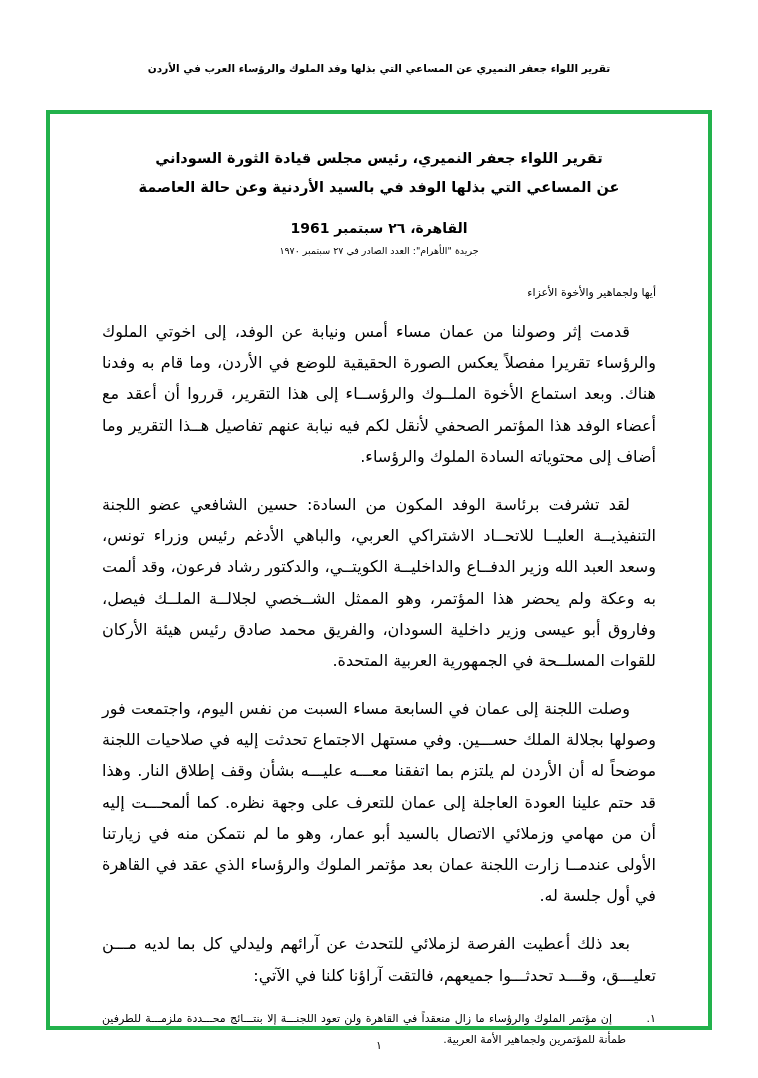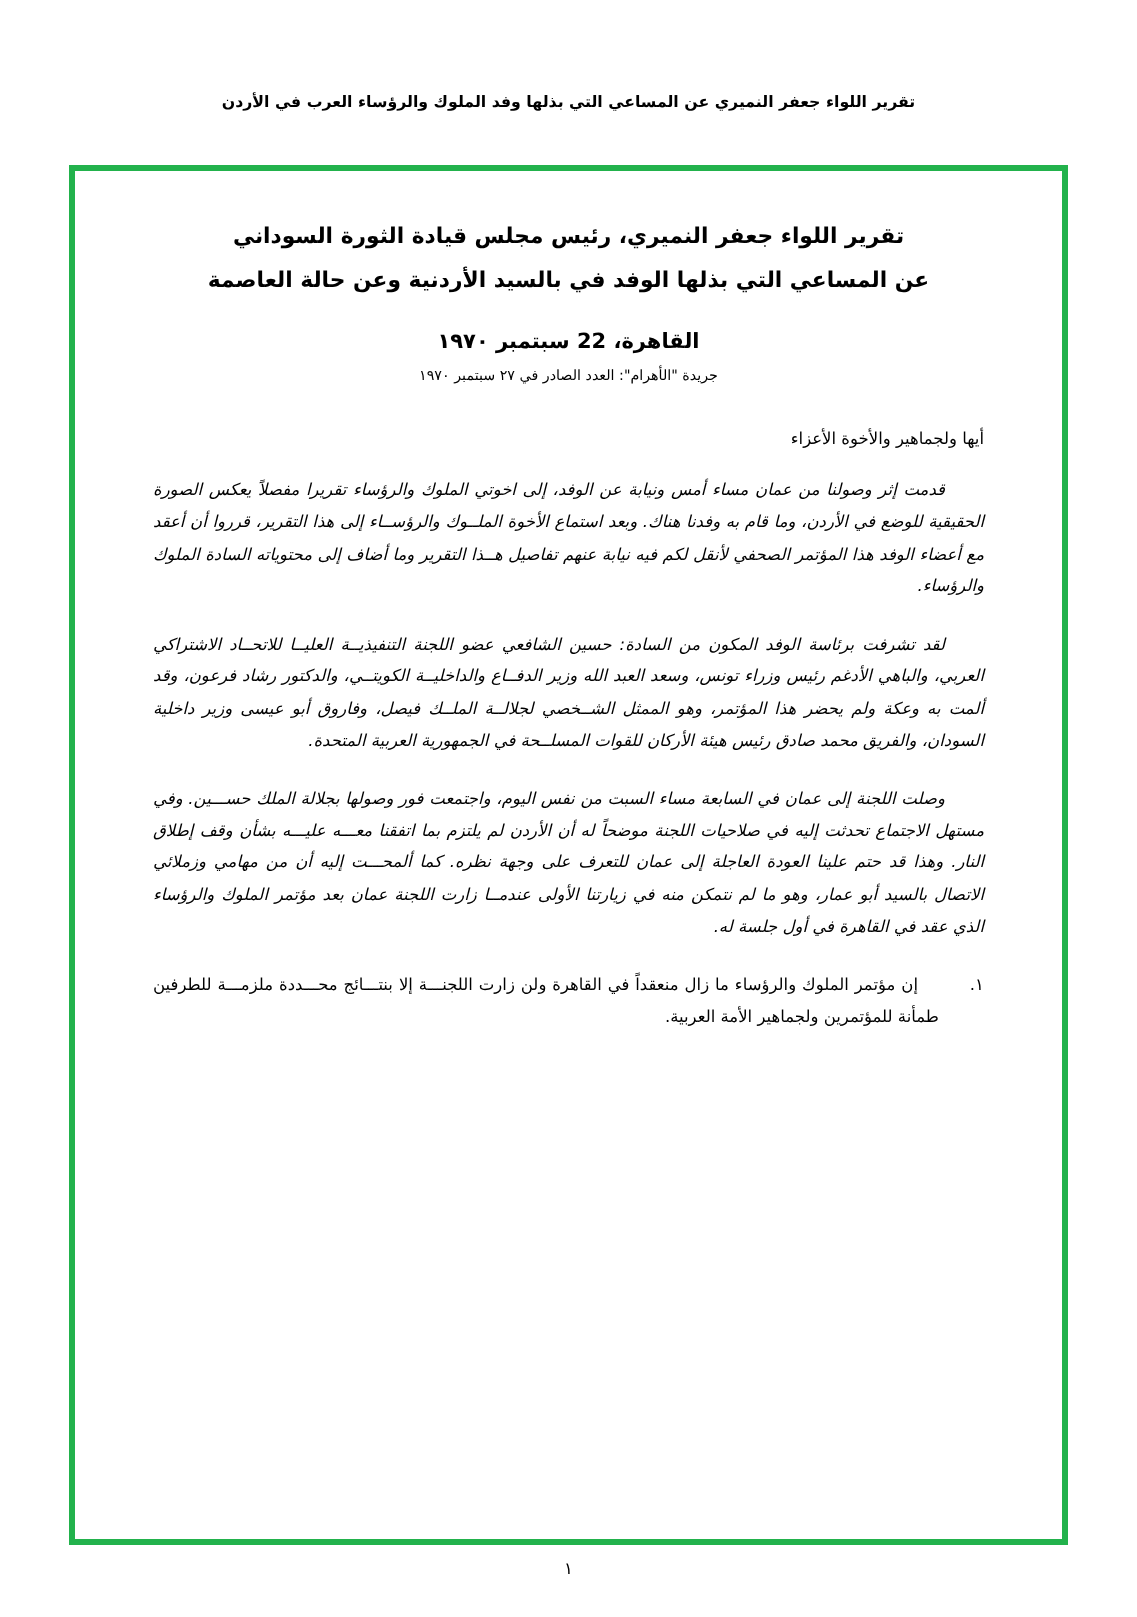--- a/index.html
+++ b/index.html
@@ -73,27 +73,26 @@
     margin-top: 9px;
     letter-spacing: 0.5px;
   }
   .salutation {
     margin-top: 30px;
     font-size: 11px;
     text-align: right;
     font-weight: normal;
   }
   p.body-par {
-    font-size: 11px;
+    font-size: 16px;
     line-height: 1.95;
     text-align: justify;
     text-justify: inter-word;
     margin: 17px 0 0 0;
     text-indent: 26px;
-    font-style: italic;
   }
   .numbered {
     display: flex;
     flex-direction: row;
     margin-top: 17px;
     font-size: 11px;
     line-height: 1.95;
   }
   .numbered .num {
     width: 30px;
@@ -124,33 +123,34 @@
 
   <div class="frame">
 
     <div class="content">
 
       <div class="title-block">
         <div class="title-line">تقرير اللواء جعفر النميري، رئيس مجلس قيادة الثورة السوداني</div>
         <div class="title-line">عن المساعي التي بذلها الوفد في بالسيد الأردنية وعن حالة العاصمة</div>
       </div>
 
-      <div class="place-date">القاهرة، 22 سبتمبر ١٩٧٠</div>
+      <div class="place-date">القاهرة، ٢٦ سبتمبر 1961</div>
 
       <div class="source-line">جريدة "الأهرام": العدد الصادر في ٢٧ سبتمبر ١٩٧٠</div>
 
       <div class="salutation">أيها ولجماهير والأخوة الأعزاء</div>
 
       <p class="body-par">قدمت إثر وصولنا من عمان مساء أمس ونيابة عن الوفد، إلى اخوتي الملوك والرؤساء تقريرا مفصلاً يعكس الصورة الحقيقية للوضع في الأردن، وما قام به وفدنا هناك. وبعد استماع الأخوة الملــوك والرؤســاء إلى هذا التقرير، قرروا أن أعقد مع أعضاء الوفد هذا المؤتمر الصحفي لأنقل لكم فيه نيابة عنهم تفاصيل هــذا التقرير وما أضاف إلى محتوياته السادة الملوك والرؤساء.</p>
       <p class="body-par">لقد تشرفت برئاسة الوفد المكون من السادة: حسين الشافعي عضو اللجنة التنفيذيــة العليــا للاتحــاد الاشتراكي العربي، والباهي الأدغم رئيس وزراء تونس، وسعد العبد الله وزير الدفــاع والداخليــة الكويتــي، والدكتور رشاد فرعون، وقد ألمت به وعكة ولم يحضر هذا المؤتمر، وهو الممثل الشــخصي لجلالــة الملــك فيصل، وفاروق أبو عيسى وزير داخلية السودان، والفريق محمد صادق رئيس هيئة الأركان للقوات المسلــحة في الجمهورية العربية المتحدة.</p>
       <p class="body-par">وصلت اللجنة إلى عمان في السابعة مساء السبت من نفس اليوم، واجتمعت فور وصولها بجلالة الملك حســـين. وفي مستهل الاجتماع تحدثت إليه في صلاحيات اللجنة موضحاً له أن الأردن لم يلتزم بما اتفقنا معـــه عليـــه بشأن وقف إطلاق النار. وهذا قد حتم علينا العودة العاجلة إلى عمان للتعرف على وجهة نظره. كما ألمحـــت إليه أن من مهامي وزملائي الاتصال بالسيد أبو عمار، وهو ما لم نتمكن منه في زيارتنا الأولى عندمــا زارت اللجنة عمان بعد مؤتمر الملوك والرؤساء الذي عقد في القاهرة في أول جلسة له.</p>
+      <p class="body-par">بعد ذلك أعطيت الفرصة لزملائي للتحدث عن آرائهم وليدلي كل بما لديه مـــن تعليـــق، وقـــد تحدثـــوا جميعهم، فالتقت آراؤنا كلنا في الآتي:</p>
 
       <div class="numbered">
         <div class="num">١.</div>
-        <div class="num-text">إن مؤتمر الملوك والرؤساء ما زال منعقداً في القاهرة ولن زارت اللجنـــة إلا بنتـــائج محـــددة ملزمـــة للطرفين طمأنة للمؤتمرين ولجماهير الأمة العربية.</div>
+        <div class="num-text">إن مؤتمر الملوك والرؤساء ما زال منعقداً في القاهرة ولن تعود اللجنـــة إلا بنتـــائج محـــددة ملزمـــة للطرفين طمأنة للمؤتمرين ولجماهير الأمة العربية.</div>
       </div>
 
     </div>
   </div>
 
   <div class="page-number">١</div>
 
 </div>
 
 </body></html>

